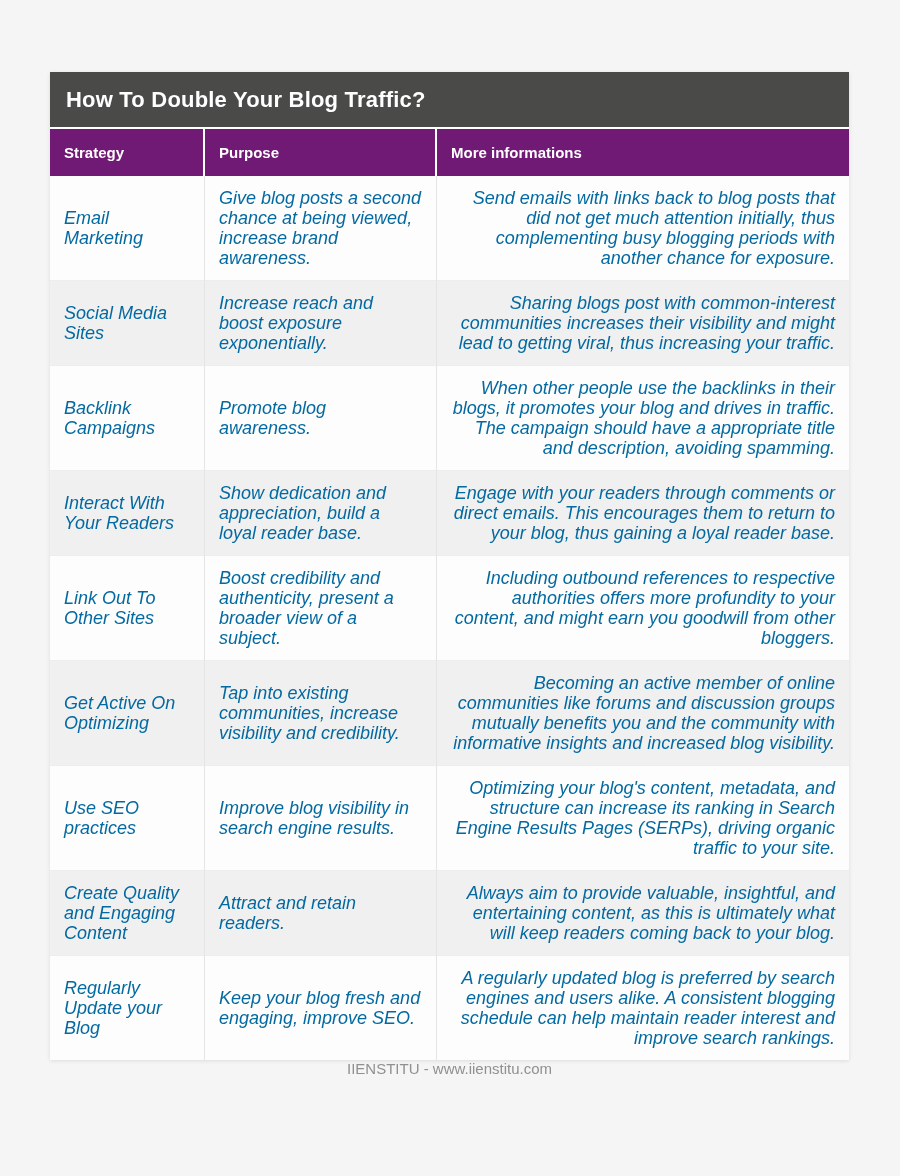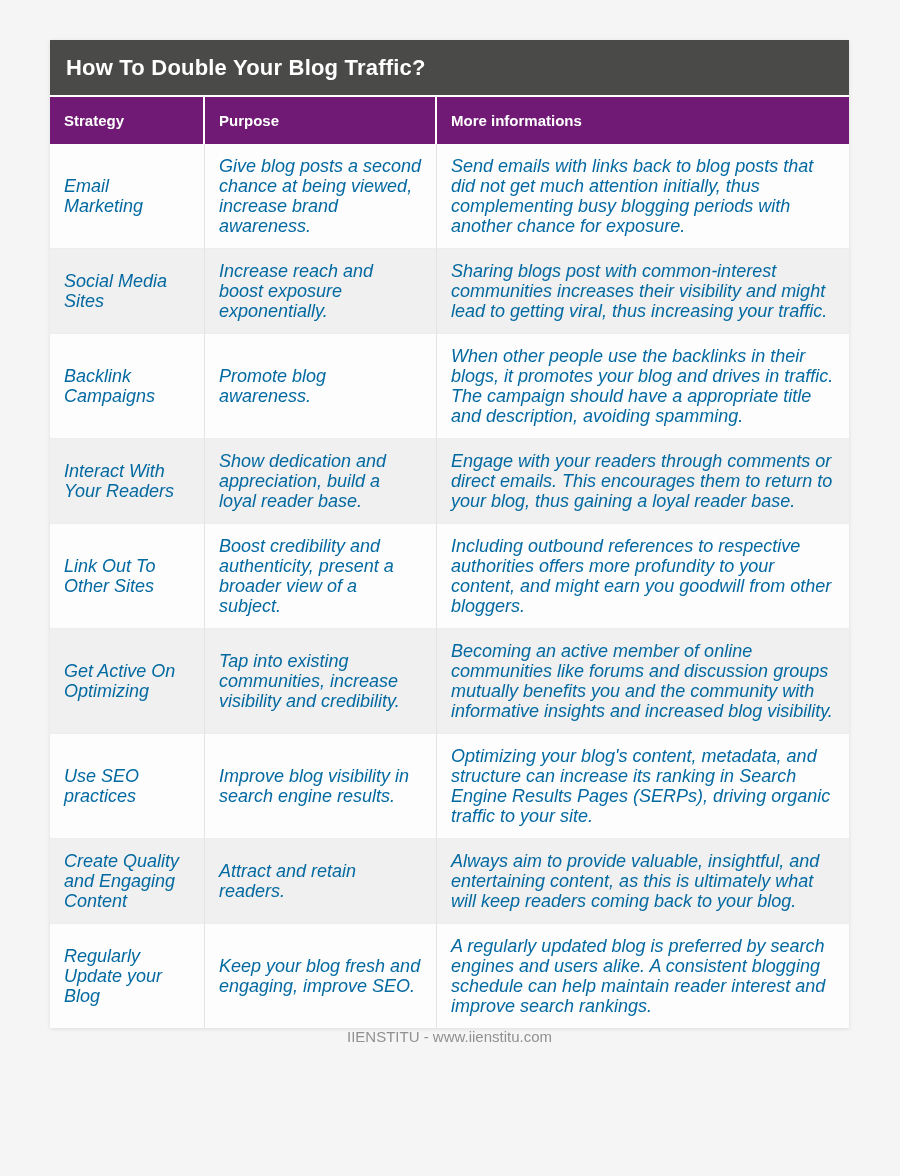--- a/index.html
+++ b/index.html
@@ -3,21 +3,21 @@
 <meta charset="utf-8">
 <style>
   * { margin: 0; padding: 0; box-sizing: border-box; }
   html, body {
     width: 900px; height: 1176px;
     background: #f5f5f6;
     font-family: "Liberation Sans", "DejaVu Sans", sans-serif;
   }
   .page {
     width: 900px; height: 1176px;
-    padding: 40px 51px 0 50px;
+    padding: 72px 51px 0 50px;
   }
   .card {
     width: 799px;
     box-shadow: 0 1px 4px rgba(0,0,0,0.10);
     background: #fdfdfd;
   }
   .title-bar {
     background: #4a4a49;
     color: #ffffff;
     font-size: 22px;
@@ -49,21 +49,21 @@
     font-size: 18px;
     line-height: 20px;
     color: #0369a1;
     vertical-align: middle;
     padding: 12px 14px;
     height: 84px;
     border-right: 1px solid #e4e4e4;
     border-bottom: 1px solid #ededed;
     font-style: italic;
   }
-  td:last-child { border-right: none; }
+  td:last-child { border-right: none; text-align: right; }
   tbody tr:nth-child(odd) td { background: #fdfdfd; }
   tbody tr:nth-child(even) td { background: #f0f0f0; }
   tbody tr:last-child td { border-bottom: none; }
   .footer {
     text-align: center;
     color: #909090;
     font-size: 15px;
   }
 </style>
 </head>

